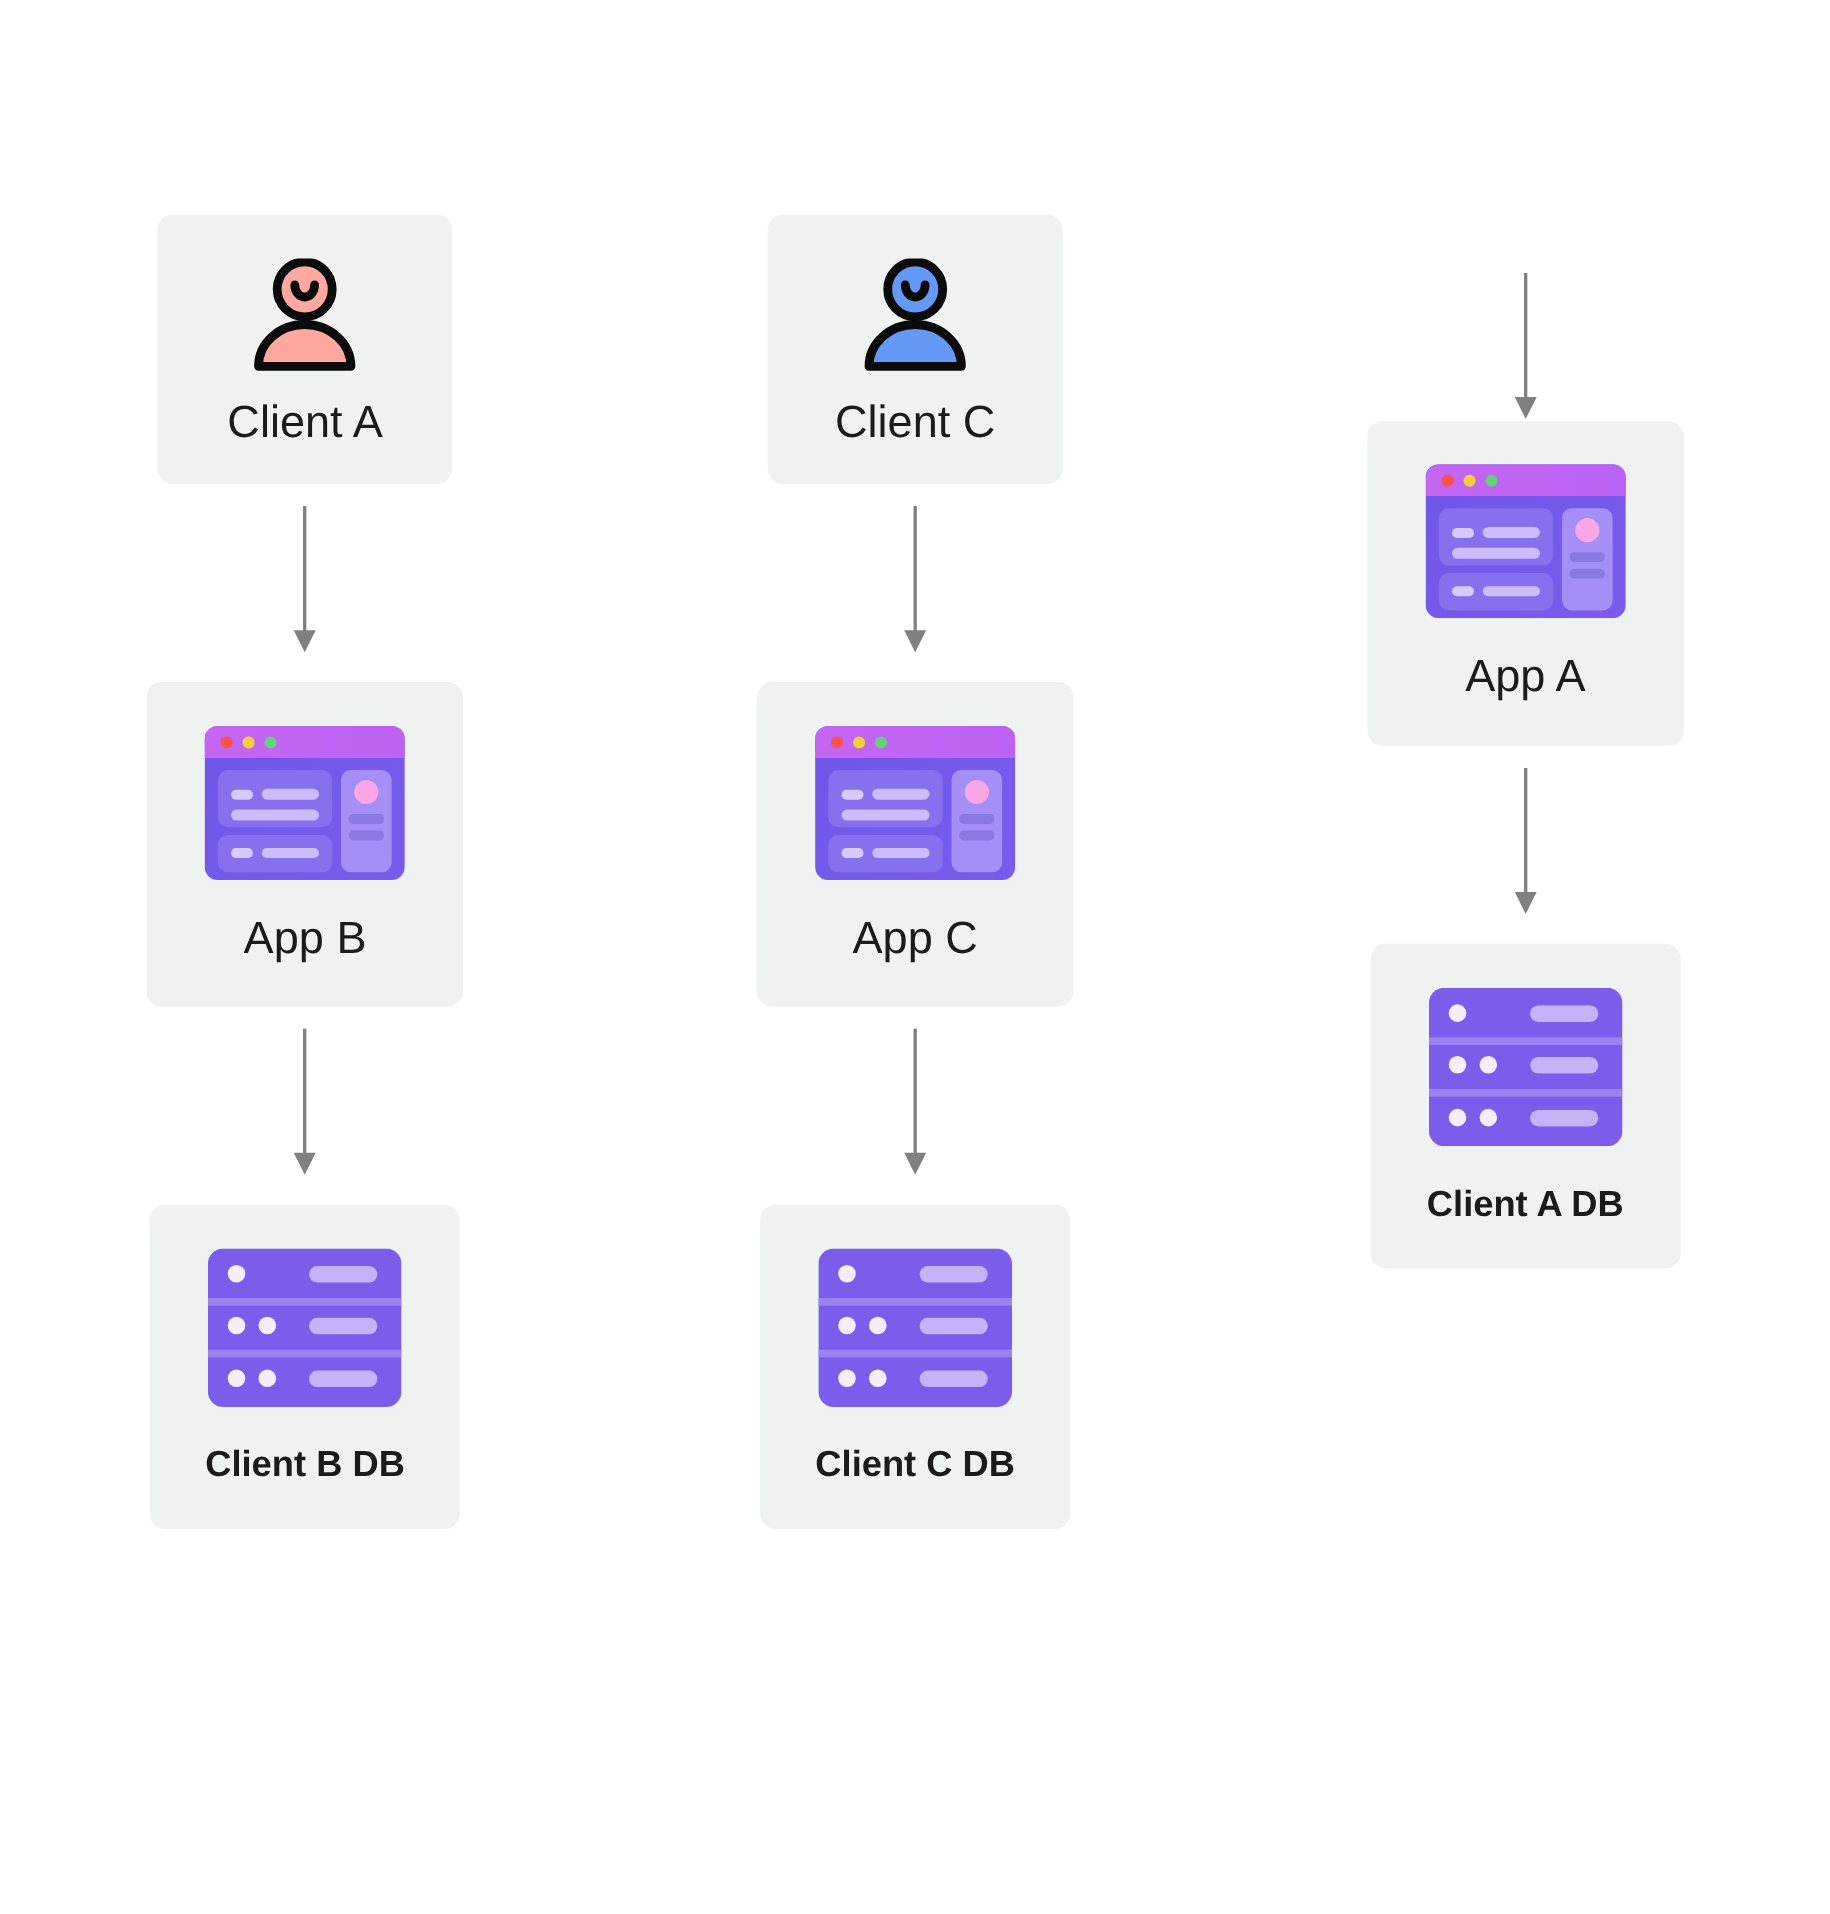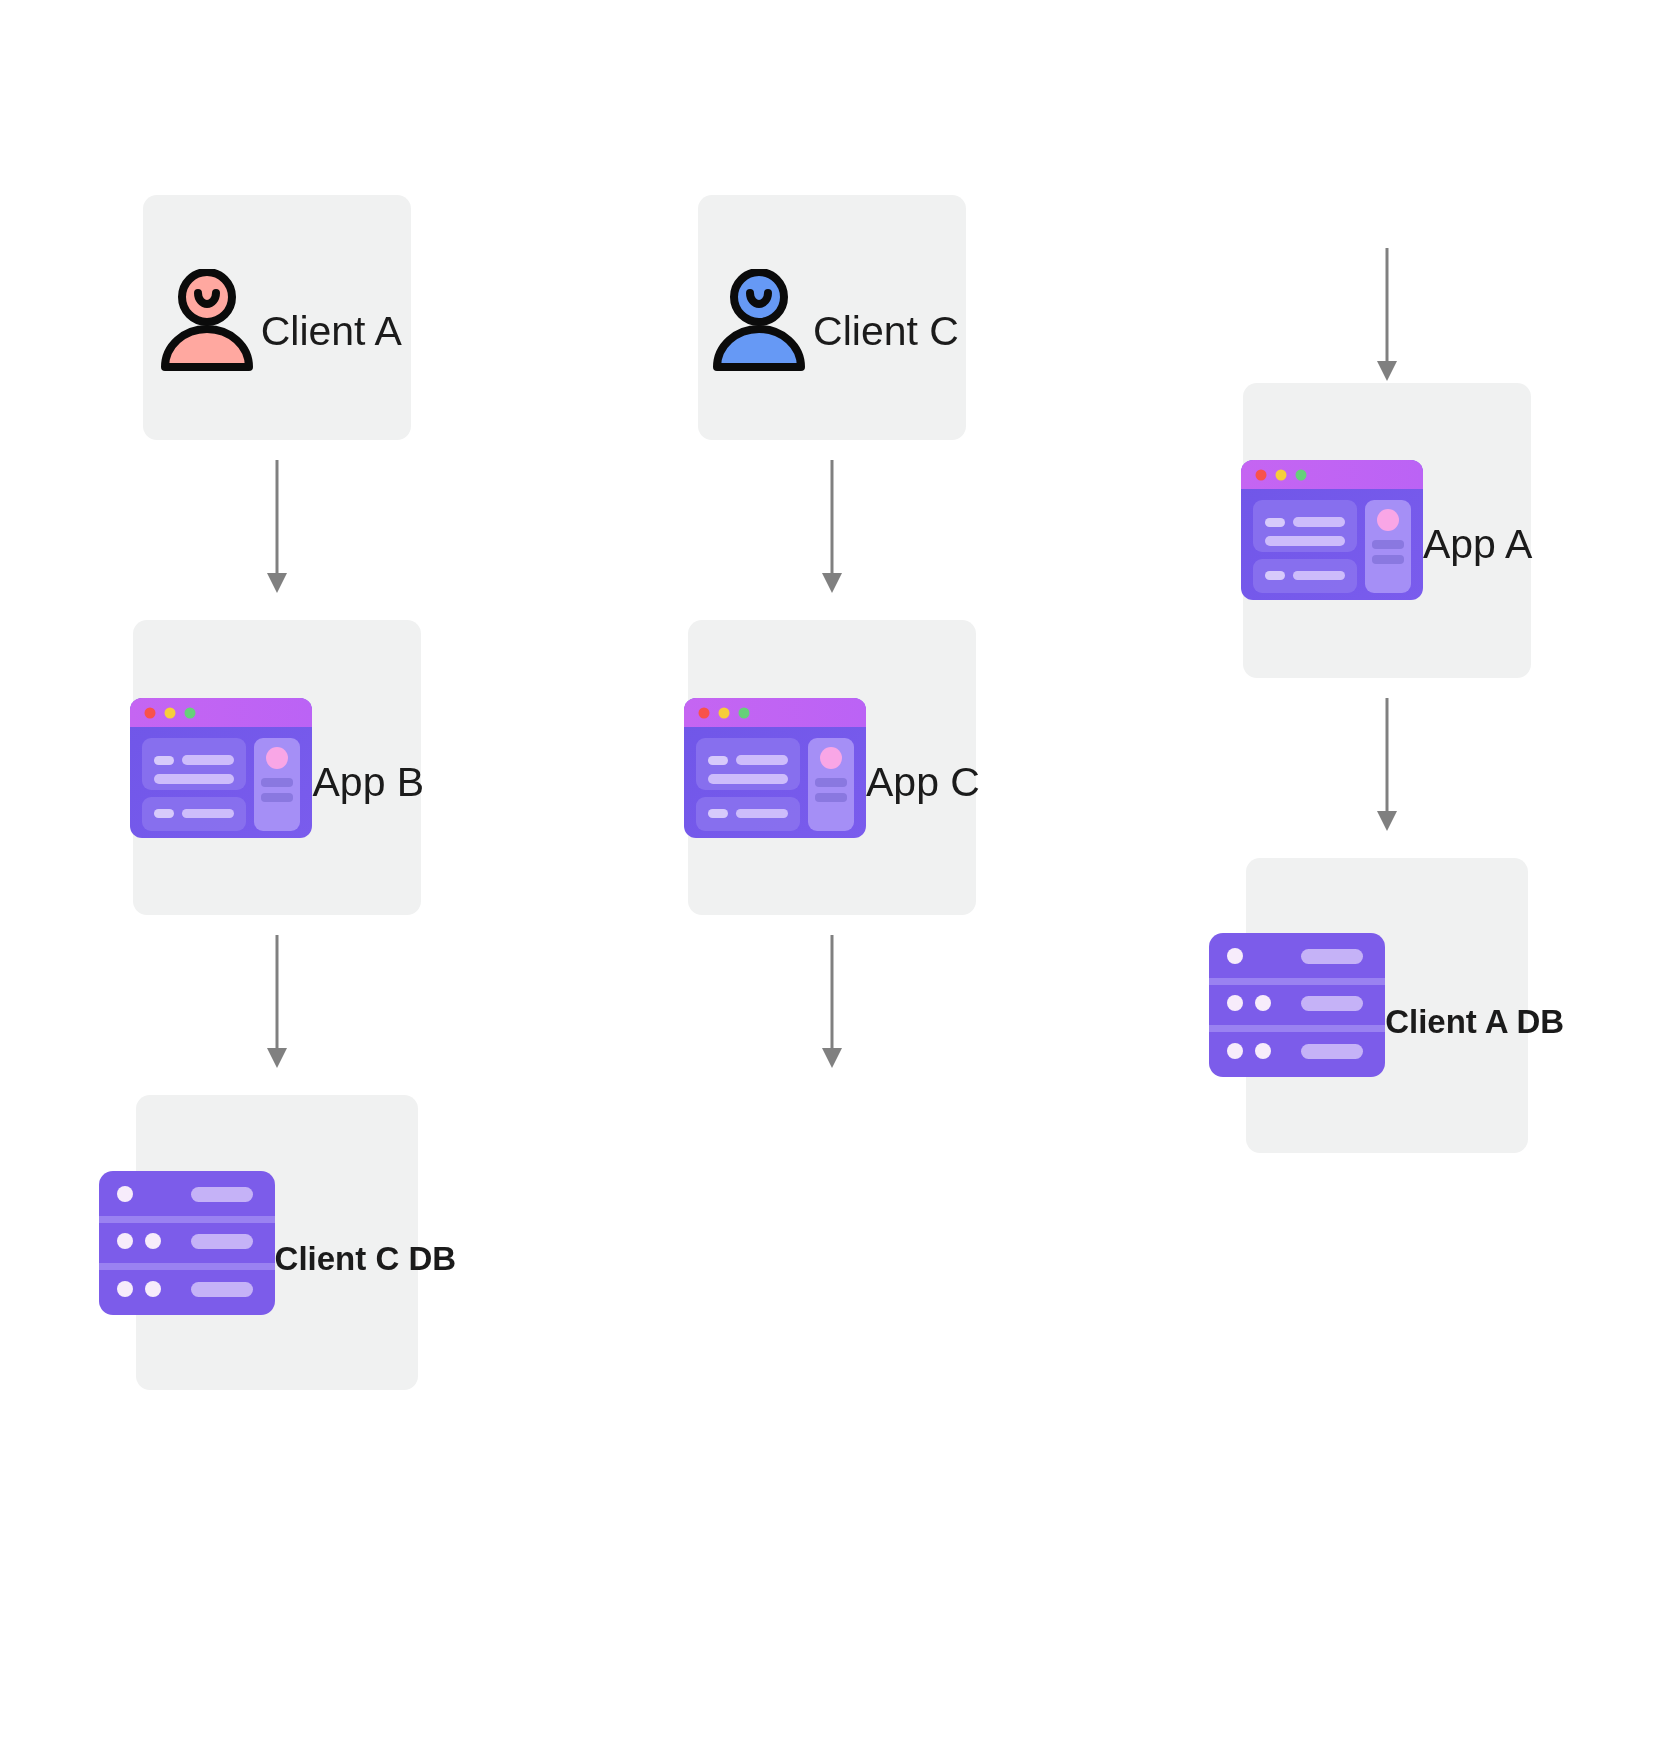--- a/index.html
+++ b/index.html
@@ -31,20 +31,21 @@
     display: grid;
     grid-template-columns: repeat(3, 1fr);
     grid-template-rows: 195px 245px 180px 295px 180px 295px 250px;
   }
 
   
   .card {
     background: #f0f1f1;
     border-radius: 14px;
     display: flex;
+    flex-direction: column;
     align-items: center;
     justify-content: center;
     box-sizing: border-box;
   }
 
   .client-card {
     width: 268px;
     height: 245px;
     padding-top: 6px;
   }
@@ -298,38 +299,58 @@
             <rect x="92" y="63" width="62" height="15" rx="7.5" fill="#c5b2f7"></rect>
             <circle cx="26" cy="118" r="8" fill="#f7ecfb"></circle>
             <circle cx="54" cy="118" r="8" fill="#f7ecfb"></circle>
             <rect x="92" y="111" width="62" height="15" rx="7.5" fill="#c5b2f7"></rect>
           </svg>
         </span>
         <div class="card-label db-label">Client A DB</div>
       </div>
     </div>
 
-
     <div class="cell">
       <div class="card db-card">
         <span class="db-icon">
           <svg class="db-icon" viewBox="0 0 176 144" xmlns="http://www.w3.org/2000/svg">
             <rect x="0" y="0" width="176" height="144" rx="14" fill="#7c5cea"></rect>
             <rect x="0" y="45" width="176" height="7" fill="#9a82f1"></rect>
             <rect x="0" y="92" width="176" height="7" fill="#9a82f1"></rect>
             <circle cx="26" cy="23" r="8" fill="#f7ecfb"></circle>
             <rect x="92" y="16" width="62" height="15" rx="7.5" fill="#c5b2f7"></rect>
             <circle cx="26" cy="70" r="8" fill="#f7ecfb"></circle>
             <circle cx="54" cy="70" r="8" fill="#f7ecfb"></circle>
             <rect x="92" y="63" width="62" height="15" rx="7.5" fill="#c5b2f7"></rect>
             <circle cx="26" cy="118" r="8" fill="#f7ecfb"></circle>
             <circle cx="54" cy="118" r="8" fill="#f7ecfb"></circle>
             <rect x="92" y="111" width="62" height="15" rx="7.5" fill="#c5b2f7"></rect>
           </svg>
         </span>
+        <div class="card-label db-label">Client B DB</div>
+      </div>
+    </div>
+
+    <div class="cell">
+      <div class="card db-card">
+        <span class="db-icon">
+          <svg class="db-icon" viewBox="0 0 176 144" xmlns="http://www.w3.org/2000/svg">
+            <rect x="0" y="0" width="176" height="144" rx="14" fill="#7c5cea"></rect>
+            <rect x="0" y="45" width="176" height="7" fill="#9a82f1"></rect>
+            <rect x="0" y="92" width="176" height="7" fill="#9a82f1"></rect>
+            <circle cx="26" cy="23" r="8" fill="#f7ecfb"></circle>
+            <rect x="92" y="16" width="62" height="15" rx="7.5" fill="#c5b2f7"></rect>
+            <circle cx="26" cy="70" r="8" fill="#f7ecfb"></circle>
+            <circle cx="54" cy="70" r="8" fill="#f7ecfb"></circle>
+            <rect x="92" y="63" width="62" height="15" rx="7.5" fill="#c5b2f7"></rect>
+            <circle cx="26" cy="118" r="8" fill="#f7ecfb"></circle>
+            <circle cx="54" cy="118" r="8" fill="#f7ecfb"></circle>
+            <rect x="92" y="111" width="62" height="15" rx="7.5" fill="#c5b2f7"></rect>
+          </svg>
+        </span>
         <div class="card-label db-label">Client C DB</div>
       </div>
     </div>
 
     <div class="cell row-spacer"></div>
     <div class="cell row-spacer"></div>
     <div class="cell row-spacer"></div>
 
   </div>
 </div>

